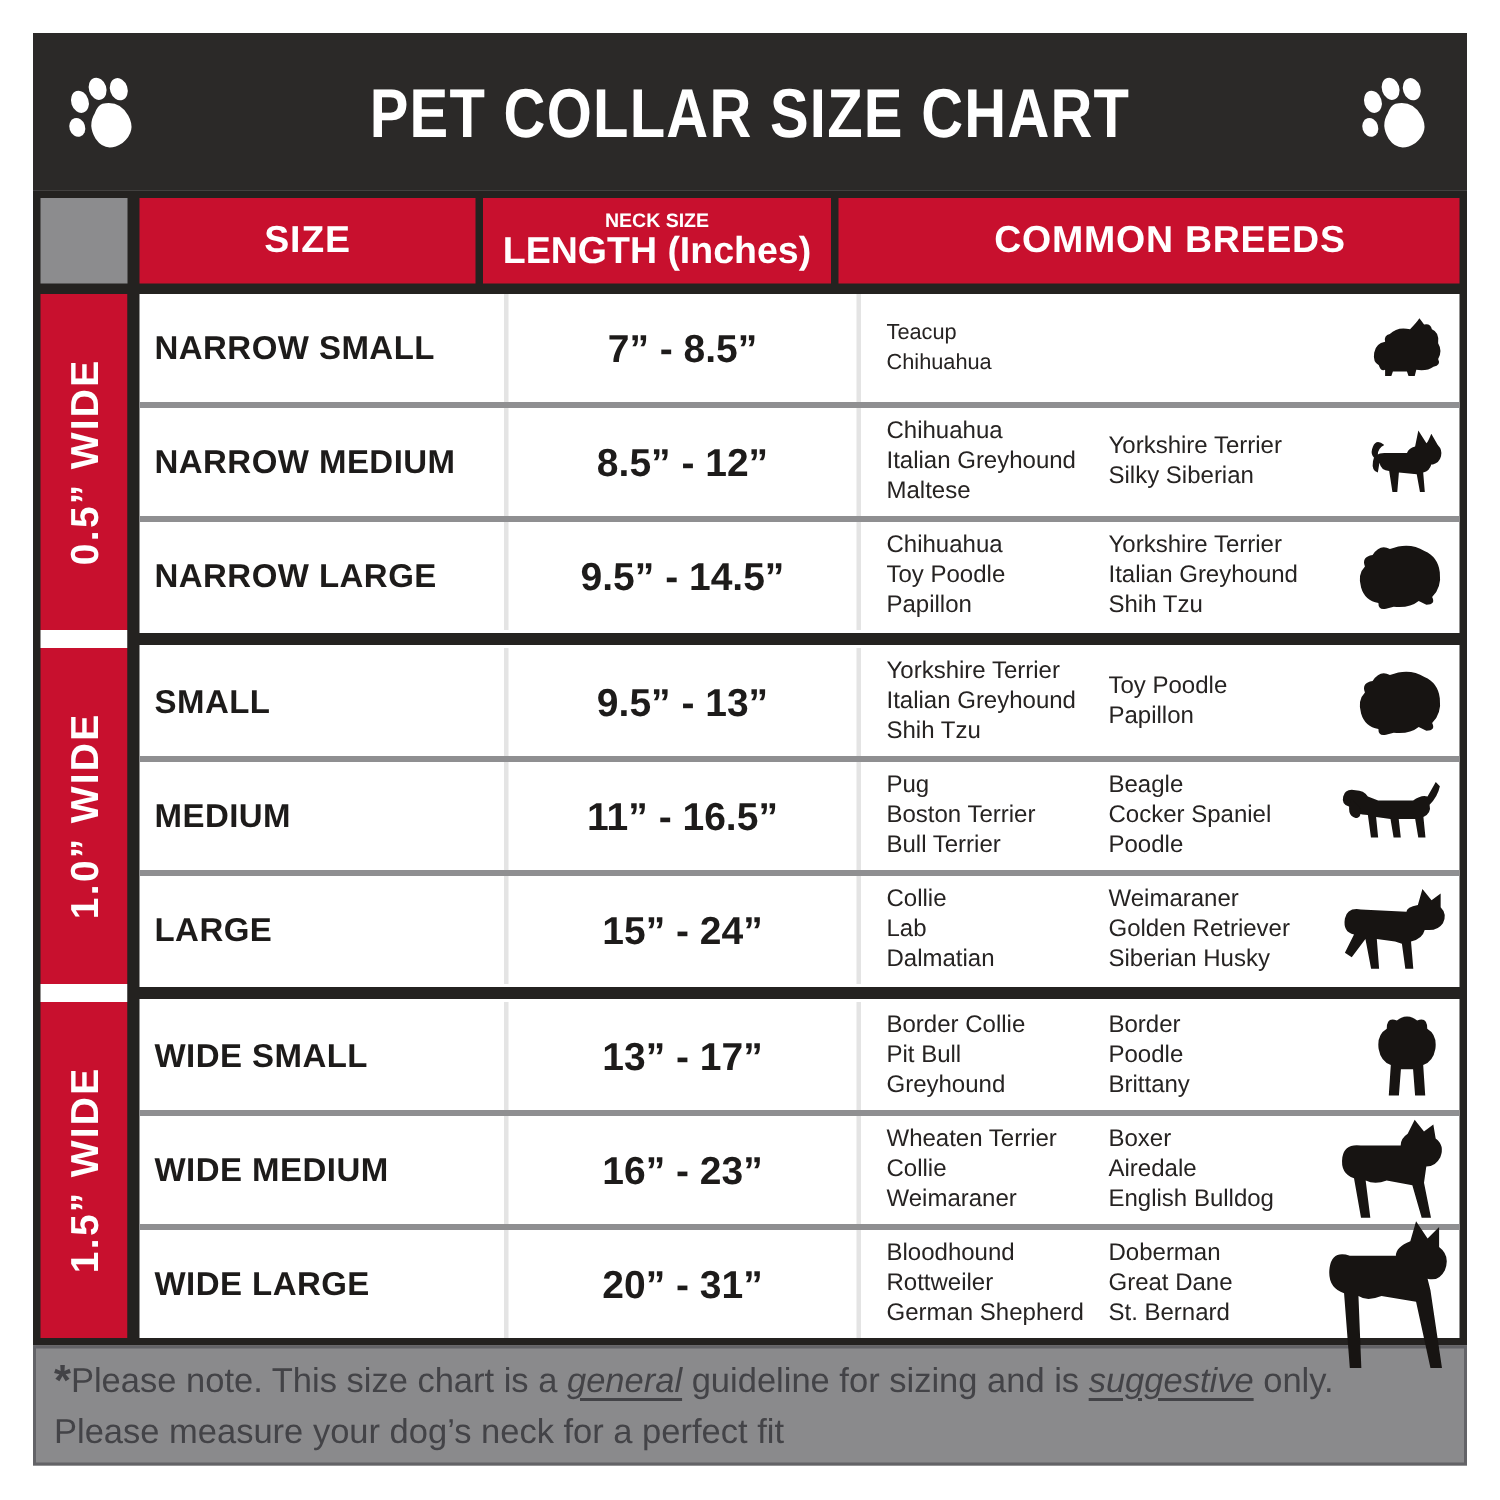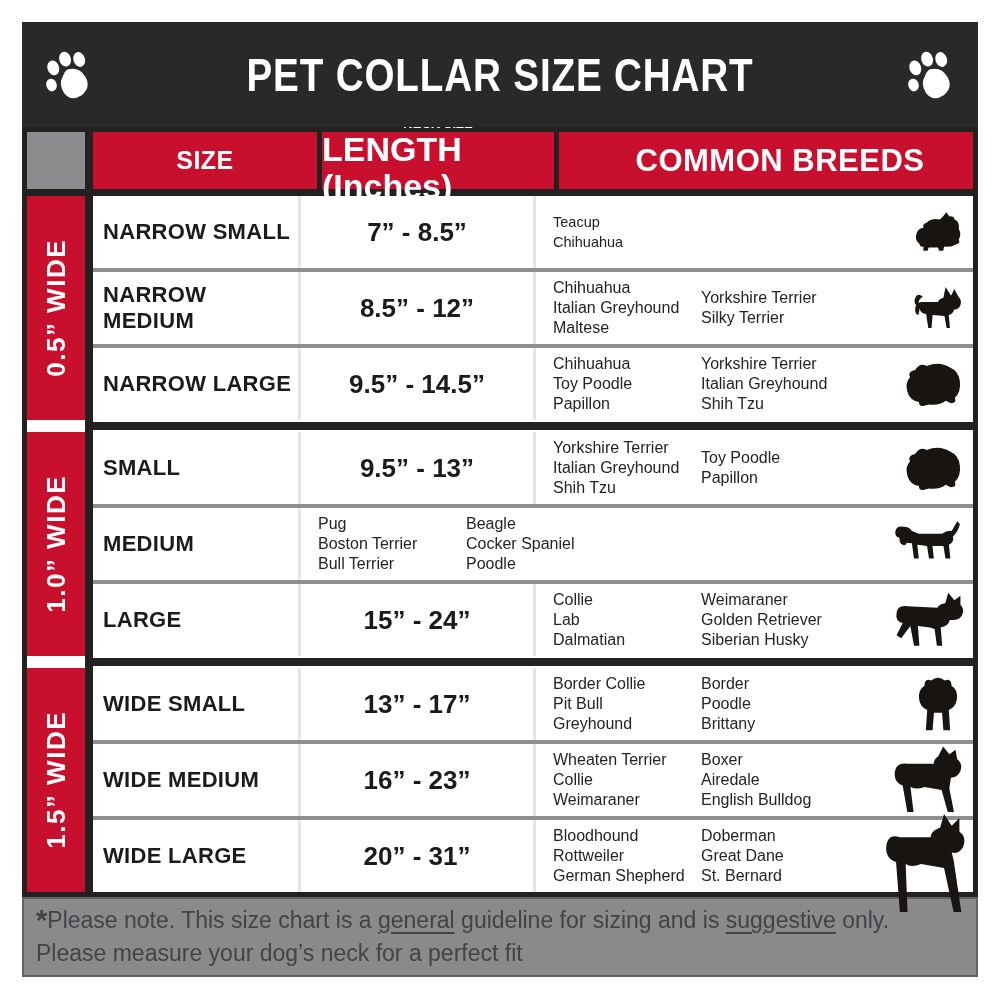--- a/index.html
+++ b/index.html
@@ -16,32 +16,32 @@
   .paw svg{width:100%;height:100%;}
 
   
   .table{background:#242220;border:5px solid #242220;display:flex;flex-direction:column;}
   .hrow{display:flex;height:57px;margin-bottom:7px;}
   .corner{width:58px;background:#8c8c8e;}
   .hcell{background:#c8102e;color:#fff;display:flex;align-items:center;justify-content:center;font-weight:700;}
   .h-size{width:224px;margin-left:8px;font-size:25px;letter-spacing:.5px;}
   .h-neck{width:232px;margin-left:5px;flex-direction:column;line-height:1.08;}
   .h-neck .small{font-size:13px;}
-  .h-neck .big{font-size:34px;}
-  .h-breeds{flex:1;margin-left:5px;font-size:31px;letter-spacing:.5px;padding-left:28px;}
+  .h-neck .big{font-size:25px;}
+  .h-breeds{flex:1;margin-left:5px;font-size:25px;letter-spacing:.5px;padding-left:28px;}
 
   .group{display:flex;height:224px;}
   .strip{width:58px;background:#c8102e;display:flex;align-items:center;justify-content:center;}
   .vlabel{color:#fff;font-weight:700;font-size:26px;letter-spacing:1.5px;writing-mode:vertical-rl;
           transform:rotate(180deg);white-space:nowrap;}
   .vdiv{width:8px;background:#242220;}
   .rows{flex:1;display:flex;flex-direction:column;background:#fff;}
   .row{flex:1;display:flex;min-height:0;}
   .row + .row{border-top:4px solid #8f8f91;}
-  .c-size{width:208px;border-right:3px solid #e4e4e4;display:flex;align-items:center;
+  .c-size{width:246px;border-right:3px solid #e4e4e4;display:flex;align-items:center;
           padding-left:10px;box-sizing:border-box;font-size:22px;font-weight:700;color:#1d1b1a;letter-spacing:.3px;}
   .c-neck{width:232px;border-right:3px solid #e4e4e4;display:flex;align-items:center;
           justify-content:center;font-size:26px;font-weight:700;color:#1d1b1a;}
   .c-breeds{flex:1;display:flex;align-items:center;position:relative;color:#262322;}
   .ba{width:148px;margin-left:17px;font-size:16px;line-height:20px;}
   .bb{flex:1;font-size:16px;line-height:20px;padding-right:90px;}
   .ba.smalltxt{font-size:14.5px;line-height:20px;}
   .dog{position:absolute;right:8px;top:50%;transform:translateY(-50%);fill:#171412;z-index:3;}
   .i1{width:52px;height:44px;}  .i2{width:54px;height:56px;}  .i3{width:64px;height:54px;}
   .i4{width:64px;height:54px;}  .i5{width:76px;height:48px;}  .i6{width:76px;height:64px;}
@@ -49,21 +49,21 @@
   .i9{width:96px;height:112px;top:62%;right:4px;}
 
   .gsep{display:flex;height:12px;}
   .gsep-strip{width:58px;background:#fff;}
   .gsep-vdiv{width:8px;background:#242220;}
   .gsep-line{flex:1;background:#242220;border-top:2px solid #fff;border-bottom:2px solid #fff;}
 
   
   .footer{height:80px;background:#8a8a8c;border:2px solid #636367;box-sizing:border-box;
           padding:5px 10px 0 12px;color:#434347;font-size:23px;line-height:33px;}
-  .footer .u{text-decoration:underline;text-underline-offset:4px;text-decoration-thickness:2px;}
+  .footer .u{text-decoration:underline;text-underline-offset:4px;text-decoration-thickness:2px;font-style:italic;}
   .footer .ast{font-size:29px;font-weight:700;vertical-align:-2px;}
 </style>
 </head>
 <body>
 
 <div class="page">
   <div class="frame">
 
     <div class="titlebar">
       <div class="paw">
@@ -129,21 +129,21 @@
             <div class="c-size">NARROW MEDIUM</div>
             <div class="c-neck">8.5” - 12”</div>
             <div class="c-breeds">
               <div class="ba">
                 <div>Chihuahua</div>
                 <div>Italian Greyhound</div>
                 <div>Maltese</div>
               </div>
               <div class="bb">
                 <div>Yorkshire Terrier</div>
-                <div>Silky Terrier</div>
+                <div>Silky Siberian</div>
               </div>
               <svg class="dog i2" viewBox="0 0 100 90">
                 <path d="M60 26 L64 6 L74 22 Q76 20 80 10 L88 24 Q94 30 92 38 Q90 46 82 48 L80 48 Q78 56 70 58 L72 82 L66 82 L62 60 L40 58 L38 82 L32 82 L28 56 Q18 56 16 46 L14 58 Q6 56 8 44 Q10 34 22 34 L50 34 Q52 28 60 26 Z"></path>
                 <path d="M18 44 Q2 40 8 26 Q12 16 22 24 Q14 28 14 36 Q14 42 22 40 Z"></path>
               </svg>
             </div>
           </div>
 
           <div class="row">
             <div class="c-size">NARROW LARGE</div>
@@ -195,20 +195,21 @@
                 <div>Papillon</div>
               </div>
               <svg class="dog i4" viewBox="0 0 100 80">
                 <path d="M22 18 Q30 6 40 12 Q60 4 76 14 Q90 20 92 36 Q94 52 84 62 Q88 70 78 70 L70 66 Q60 74 44 72 L36 74 Q28 76 28 68 Q14 66 10 52 Q6 38 14 30 Q10 20 22 18 Z"></path>
               </svg>
             </div>
           </div>
 
           <div class="row">
             <div class="c-size">MEDIUM</div>
+            <div class="c-neck">11” - 16.5”</div>
             <div class="c-breeds">
               <div class="ba">
                 <div>Pug</div>
                 <div>Boston Terrier</div>
                 <div>Bull Terrier</div>
               </div>
               <div class="bb">
                 <div>Beagle</div>
                 <div>Cocker Spaniel</div>
                 <div>Poodle</div>

